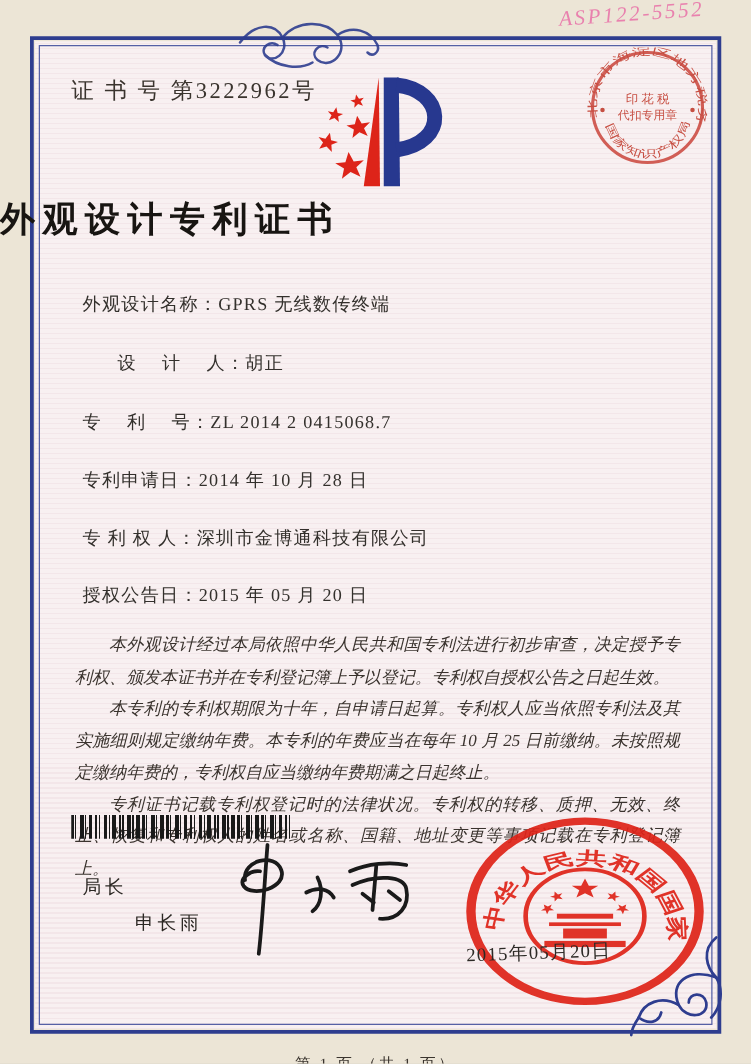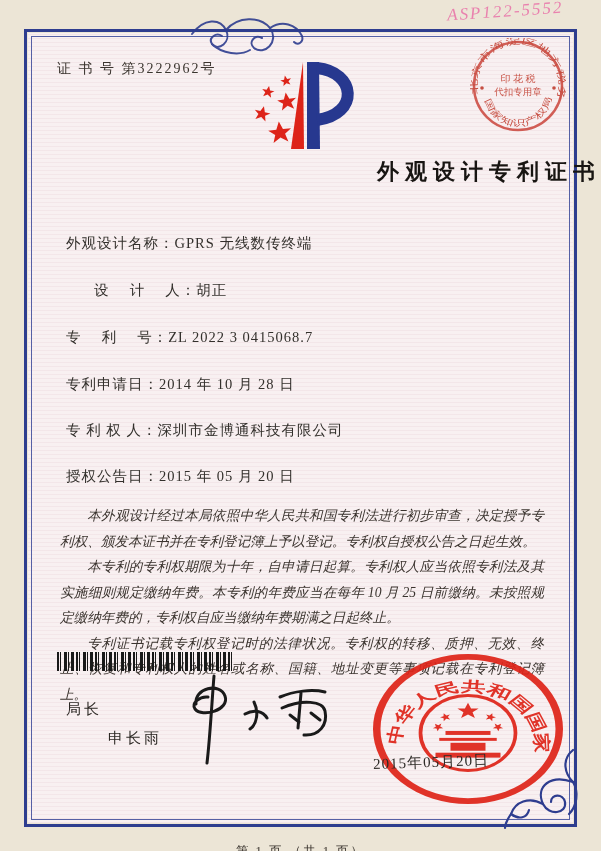--- a/index.html
+++ b/index.html
@@ -17,26 +17,26 @@
   }
   .frame-outer {
     position:absolute; left:24px; top:29px; width:553px; height:798px;
     border:3px solid #2e3d8f;
   }
   .frame-inner {
     position:absolute; left:31px; top:36px; width:539px; height:784px;
     border:1px solid #5560a5;
   }
   .cert-number {
-    position:absolute; left:57px; top:60px; font-size:14px; letter-spacing:2px; color:#3a342e;
+    position:absolute; left:57px; top:60px; font-size:18px; letter-spacing:2px; color:#3a342e;
   }
   .logo { position:absolute; left:240px; top:58px; }
   .title {
-    position:absolute; left:0; top:157px; width:100%; text-align:right;
-    font-size:22px; font-weight:bold; letter-spacing:6px; color:#181512;
+    position:absolute; left:0; top:157px; width:100%; text-align:left;
+    font-size:28px; font-weight:bold; letter-spacing:6px; color:#181512;
   }
   .field { position:absolute; left:66px; font-size:14.5px; color:#33302c; letter-spacing:1px; white-space:nowrap; }
   .field .value { letter-spacing:1px; }
   .f0 { top:234px; } .f1 { top:281px;margin-left:28px; } .f2 { top:328px; }
   .f3 { top:375px; } .f4 { top:421px; } .f5 { top:467px; }
   .body-text {
     position:absolute; left:60px; top:503px; width:484px;
     font-size:13.6px; line-height:25.5px; color:#3a332e;
     font-style:italic; text-align:justify;
   }
@@ -117,21 +117,21 @@
     <g fill="#27388f">
       <polygon points="67,4 67,91 80,91 79,4"></polygon>
     </g>
     <path d="M77,10 C116,14 120,56 77,62" fill="none" stroke="#27388f" stroke-width="12"></path>
   </svg>
 
   <div class="title">外观设计专利证书</div>
 
   <div class="field f0"><span class="label">外观设计名称：</span><span class="value">GPRS 无线数传终端</span></div>
   <div class="field f1"><span class="label">设　 计　 人：</span><span class="value">胡正</span></div>
-  <div class="field f2"><span class="label">专　 利　 号：</span><span class="value">ZL 2022 3 0415068.7</span></div>
+  <div class="field f2"><span class="label">专　 利　 号：</span><span class="value">ZL 2014 2 0415068.7</span></div>
   <div class="field f3"><span class="label">专利申请日：</span><span class="value">2014 年 10 月 28 日</span></div>
   <div class="field f4"><span class="label">专 利 权 人：</span><span class="value">深圳市金博通科技有限公司</span></div>
   <div class="field f5"><span class="label">授权公告日：</span><span class="value">2015 年 05 月 20 日</span></div>
 
   <div class="body-text">
     <p>本外观设计经过本局依照中华人民共和国专利法进行初步审查，决定授予专利权、颁发本证书并在专利登记簿上予以登记。专利权自授权公告之日起生效。</p>
     <p>本专利的专利权期限为十年，自申请日起算。专利权人应当依照专利法及其实施细则规定缴纳年费。本专利的年费应当在每年 10 月 25 日前缴纳。未按照规定缴纳年费的，专利权自应当缴纳年费期满之日起终止。</p>
     <p>专利证书记载专利权登记时的法律状况。专利权的转移、质押、无效、终止、恢复和专利权人的姓名或名称、国籍、地址变更等事项记载在专利登记簿上。</p>
   </div>
 

